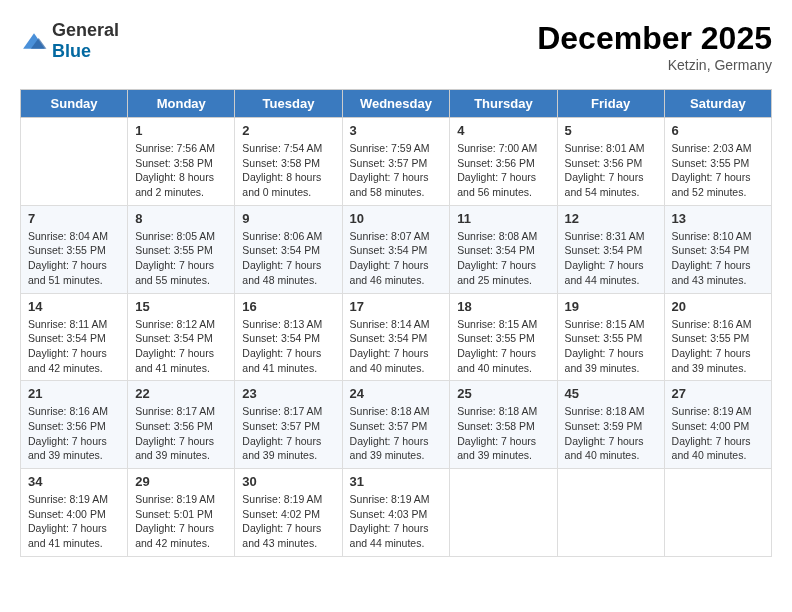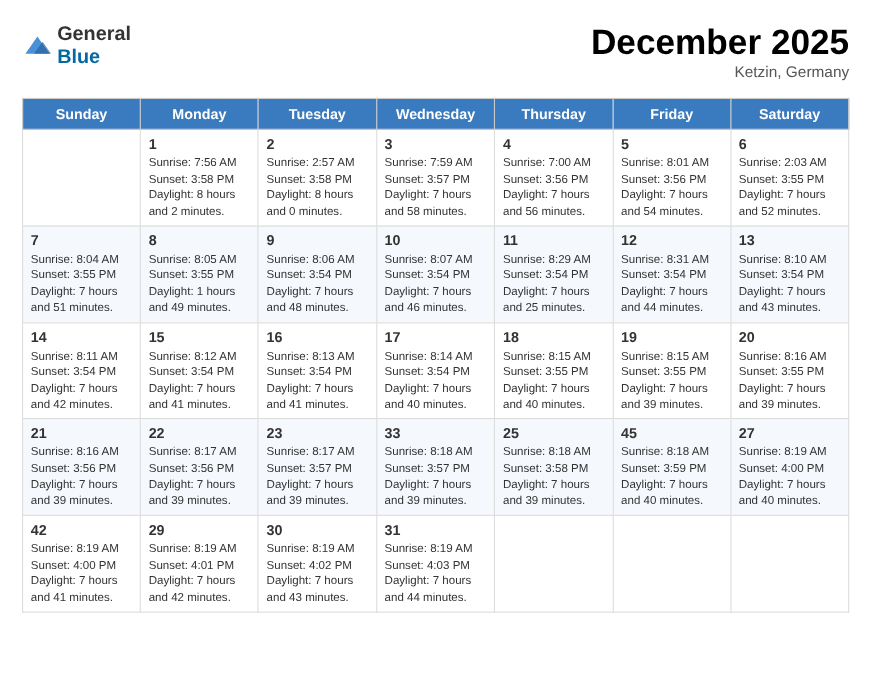--- a/index.html
+++ b/index.html
@@ -119,21 +119,21 @@
         <span class="day-number">1</span>
         <div class="day-info">
           <span>Sunrise: 7:56 AM</span><br>
           <span>Sunset: 3:58 PM</span><br>
           <span>Daylight: 8 hours and 2 minutes.</span>
         </div>
       </td>
         <td>
         <span class="day-number">2</span>
         <div class="day-info">
-          <span>Sunrise: 2:57 AM</span><br>
+          <span>Sunrise: 7:54 AM</span><br>
           <span>Sunset: 3:58 PM</span><br>
           <span>Daylight: 8 hours and 0 minutes.</span>
         </div>
       </td>
         <td>
         <span class="day-number">3</span>
         <div class="day-info">
           <span>Sunrise: 7:59 AM</span><br>
           <span>Sunset: 3:57 PM</span><br>
           <span>Daylight: 7 hours and 58 minutes.</span>
@@ -171,21 +171,21 @@
           <span>Sunrise: 8:04 AM</span><br>
           <span>Sunset: 3:55 PM</span><br>
           <span>Daylight: 7 hours and 51 minutes.</span>
         </div>
       </td>
         <td>
         <span class="day-number">8</span>
         <div class="day-info">
           <span>Sunrise: 8:05 AM</span><br>
           <span>Sunset: 3:55 PM</span><br>
-          <span>Daylight: 1 hours and 49 minutes.</span>
+          <span>Daylight: 7 hours and 55 minutes.</span>
         </div>
       </td>
         <td>
         <span class="day-number">9</span>
         <div class="day-info">
           <span>Sunrise: 8:06 AM</span><br>
           <span>Sunset: 3:54 PM</span><br>
           <span>Daylight: 7 hours and 48 minutes.</span>
         </div>
       </td>
@@ -193,21 +193,21 @@
         <span class="day-number">10</span>
         <div class="day-info">
           <span>Sunrise: 8:07 AM</span><br>
           <span>Sunset: 3:54 PM</span><br>
           <span>Daylight: 7 hours and 46 minutes.</span>
         </div>
       </td>
         <td>
         <span class="day-number">11</span>
         <div class="day-info">
-          <span>Sunrise: 8:29 AM</span><br>
+          <span>Sunrise: 8:08 AM</span><br>
           <span>Sunset: 3:54 PM</span><br>
           <span>Daylight: 7 hours and 25 minutes.</span>
         </div>
       </td>
         <td>
         <span class="day-number">12</span>
         <div class="day-info">
           <span>Sunrise: 8:31 AM</span><br>
           <span>Sunset: 3:54 PM</span><br>
           <span>Daylight: 7 hours and 44 minutes.</span>
@@ -299,21 +299,21 @@
       </td>
         <td>
         <span class="day-number">23</span>
         <div class="day-info">
           <span>Sunrise: 8:17 AM</span><br>
           <span>Sunset: 3:57 PM</span><br>
           <span>Daylight: 7 hours and 39 minutes.</span>
         </div>
       </td>
         <td>
-        <span class="day-number">33</span>
+        <span class="day-number">24</span>
         <div class="day-info">
           <span>Sunrise: 8:18 AM</span><br>
           <span>Sunset: 3:57 PM</span><br>
           <span>Daylight: 7 hours and 39 minutes.</span>
         </div>
       </td>
         <td>
         <span class="day-number">25</span>
         <div class="day-info">
           <span>Sunrise: 8:18 AM</span><br>
@@ -333,32 +333,32 @@
         <span class="day-number">27</span>
         <div class="day-info">
           <span>Sunrise: 8:19 AM</span><br>
           <span>Sunset: 4:00 PM</span><br>
           <span>Daylight: 7 hours and 40 minutes.</span>
         </div>
       </td>
       </tr>
       <tr>
         <td>
-        <span class="day-number">42</span>
+        <span class="day-number">34</span>
         <div class="day-info">
           <span>Sunrise: 8:19 AM</span><br>
           <span>Sunset: 4:00 PM</span><br>
           <span>Daylight: 7 hours and 41 minutes.</span>
         </div>
       </td>
         <td>
         <span class="day-number">29</span>
         <div class="day-info">
           <span>Sunrise: 8:19 AM</span><br>
-          <span>Sunset: 4:01 PM</span><br>
+          <span>Sunset: 5:01 PM</span><br>
           <span>Daylight: 7 hours and 42 minutes.</span>
         </div>
       </td>
         <td>
         <span class="day-number">30</span>
         <div class="day-info">
           <span>Sunrise: 8:19 AM</span><br>
           <span>Sunset: 4:02 PM</span><br>
           <span>Daylight: 7 hours and 43 minutes.</span>
         </div>

